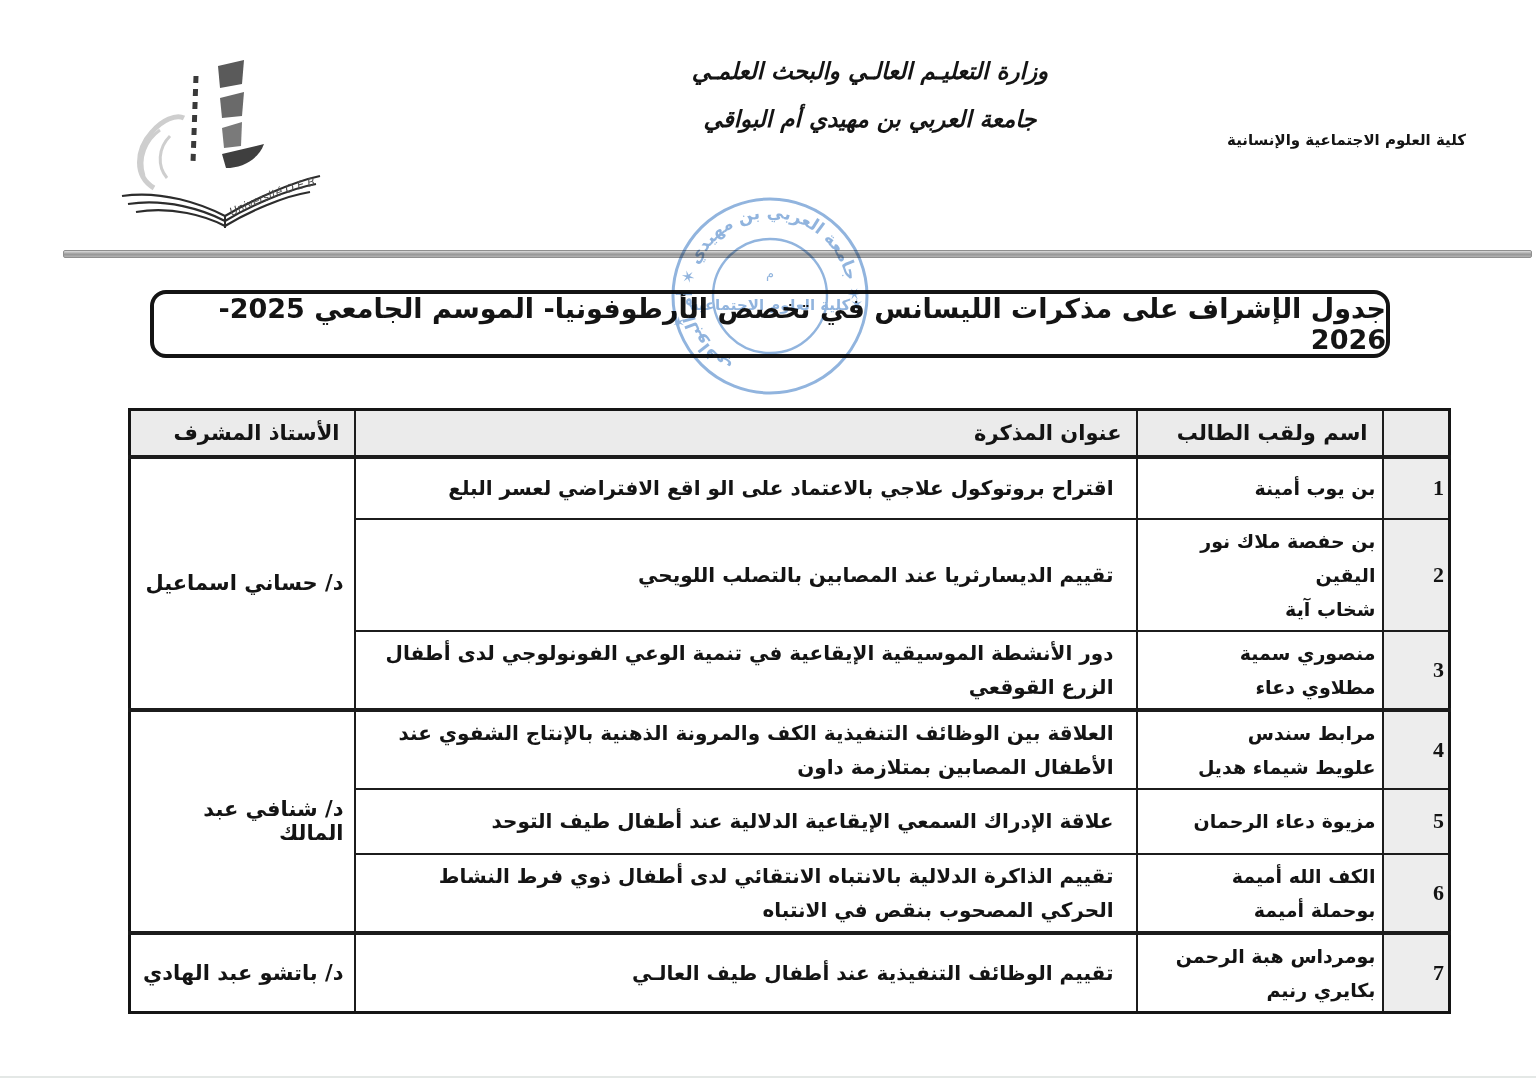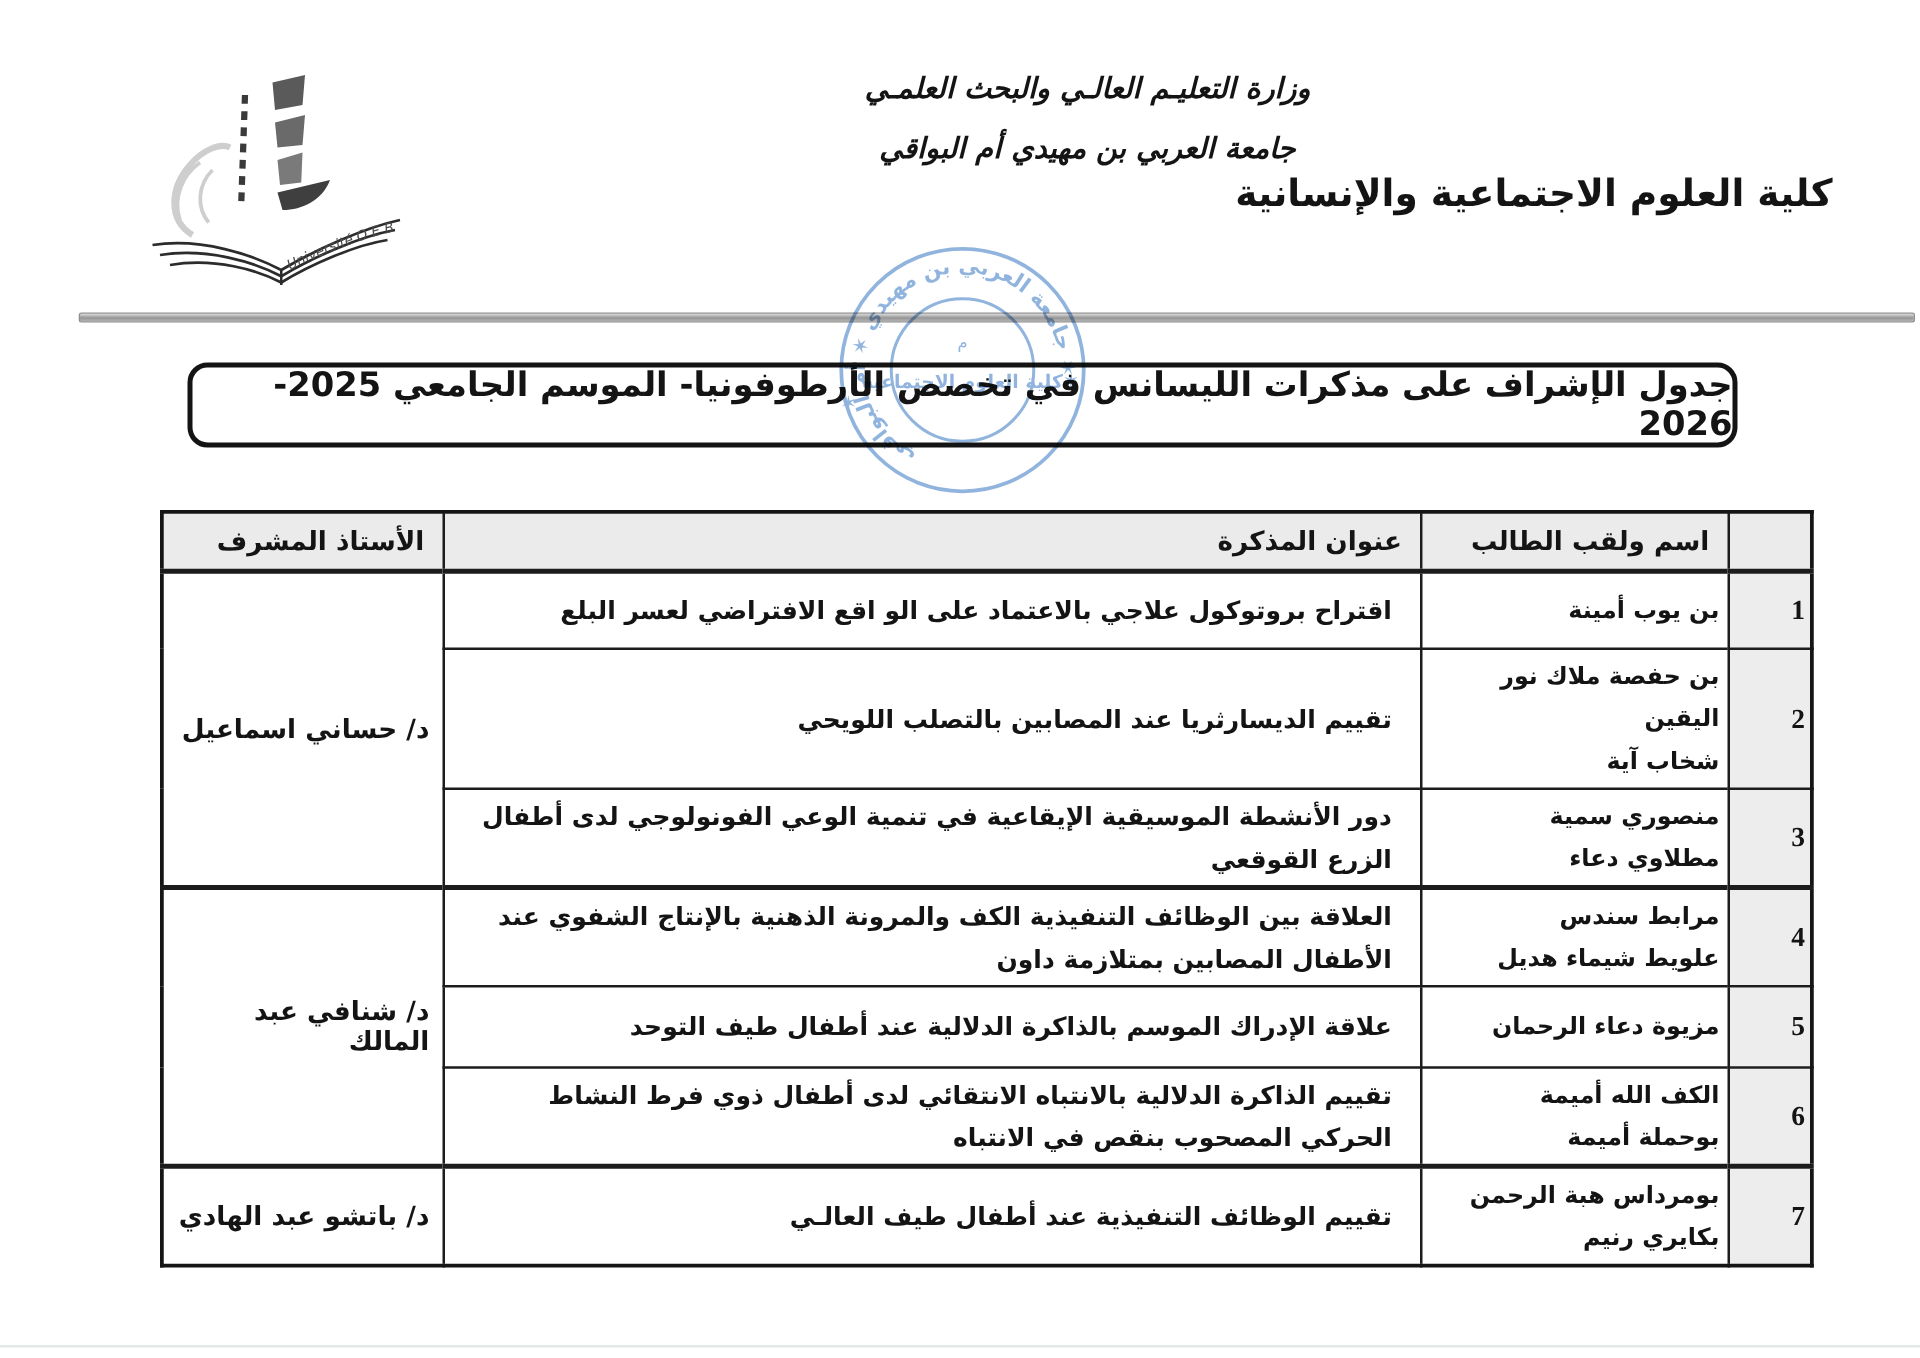--- a/index.html
+++ b/index.html
@@ -9,22 +9,22 @@
   }
 
   
   .head-center {
     position:absolute; top:56px; left:620px; width:500px;
     text-align:center; direction:rtl; font-weight:bold; font-size:23px; line-height:30px;
   }
   .head-center .line { margin-bottom:18px; letter-spacing:.3px;font-style:italic; }
 
   .head-right {
-    position:absolute; top:141px; right:70px; text-align:right;
-    direction:rtl; font-weight:bold; font-size:30px; line-height:30px;
+    position:absolute; top:125px; right:70px; text-align:right;
+    direction:rtl; font-weight:bold; font-size:15px; line-height:30px;
   }
   .head-right .line { margin-bottom:21px; }
 
   .logo { position:absolute; left:92px; top:58px; width:250px; height:175px; }
 
   
   .hrule {
     position:absolute; left:63px; top:250px; width:1469px; height:8px;
     box-sizing:border-box; border:1px solid #8f8f8f; border-radius:2px;
     background:linear-gradient(#dcdcdc, #969696 55%, #b3b3b3);
@@ -194,21 +194,21 @@
         </td>
         <td class="ttl">العلاقة بين الوظائف التنفيذية الكف والمرونة الذهنية بالإنتاج الشفوي عند الأطفال المصابين بمتلازمة داون</td>
         <td class="sup" rowspan="3">د/ شنافي عبد المالك</td>
       </tr>
       <tr style="height:65px">
         <td class="num">5</td>
         <td class="student">
           <div>مزيوة دعاء الرحمان</div>
           <div></div>
         </td>
-        <td class="ttl">علاقة الإدراك الموسم بالذاكرة الدلالية عند أطفال طيف التوحد</td>
+        <td class="ttl">علاقة الإدراك السمعي الإيقاعية الدلالية عند أطفال طيف التوحد</td>
       </tr>
       <tr style="height:73px">
         <td class="num">6</td>
         <td class="student">
           <div>الكف الله أميمة</div>
           <div>بوحملة أميمة</div>
         </td>
         <td class="ttl">تقييم الذاكرة الدلالية بالانتباه الانتقائي لدى أطفال ذوي فرط النشاط الحركي المصحوب بنقص في الانتباه</td>
       </tr>
       <tr class="grp" style="height:69px">

